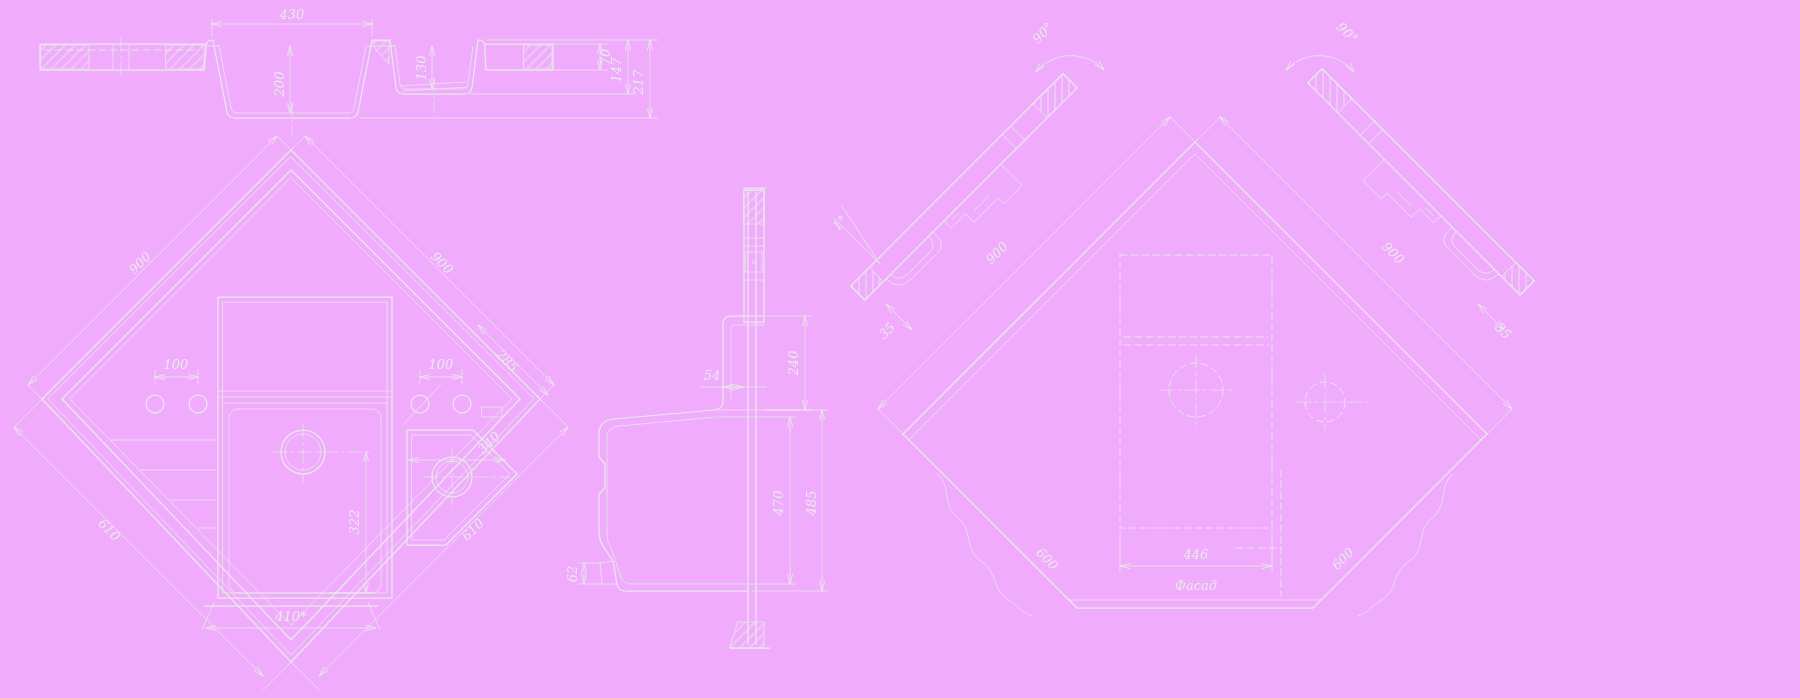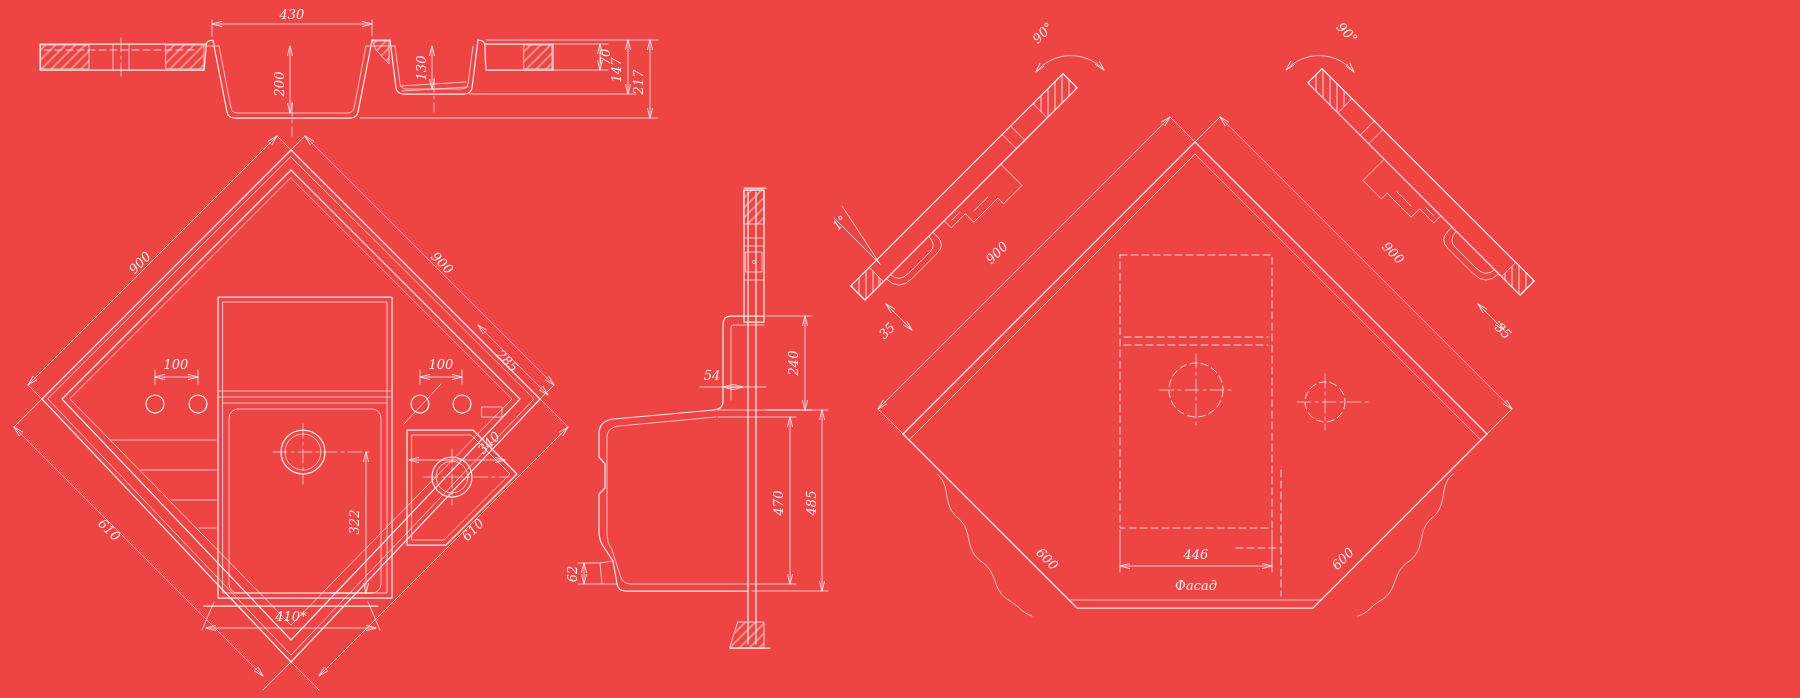--- a/index.html
+++ b/index.html
@@ -1,16 +1,16 @@
 <!DOCTYPE html>
 <html><head>
 <meta charset="utf-8">
 <style>
   html,body{margin:0;padding:0;background:#000;width:1800px;height:698px;overflow:hidden}
-  #stage{position:relative;width:1800px;height:698px;background:#ef4444}
+  #stage{position:relative;width:1800px;height:698px;background:#f0abfc}
   svg{display:block}
   svg *{stroke:#e9e9e9;fill:none;stroke-linecap:round;stroke-linejoin:round}
   .s{stroke-width:1.25}
   .thin{stroke-width:0.75}
   .dim{stroke-width:0.8}
   .cl{stroke-width:0.7;stroke-dasharray:14 4 3 4}
   .dash{stroke-width:0.9;stroke-dasharray:7 4}
   .h{stroke-width:0.8;fill:url(#hatch)}
   text{font:italic 13px "DejaVu Serif", serif;fill:#eaeaea;stroke:none !important;text-anchor:middle}
 </style>

